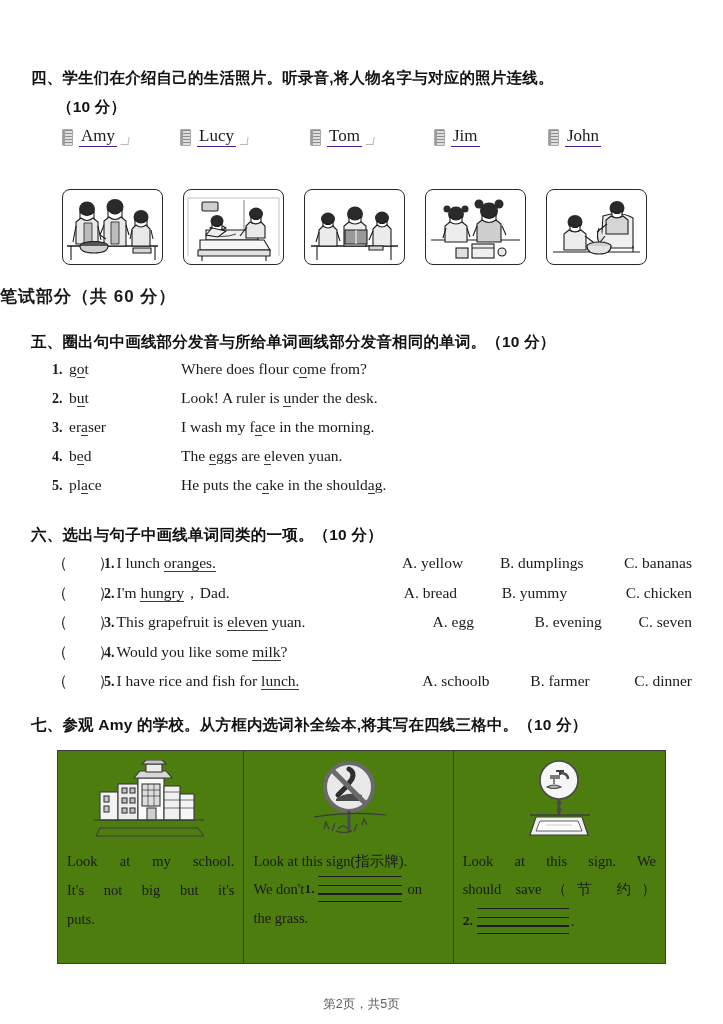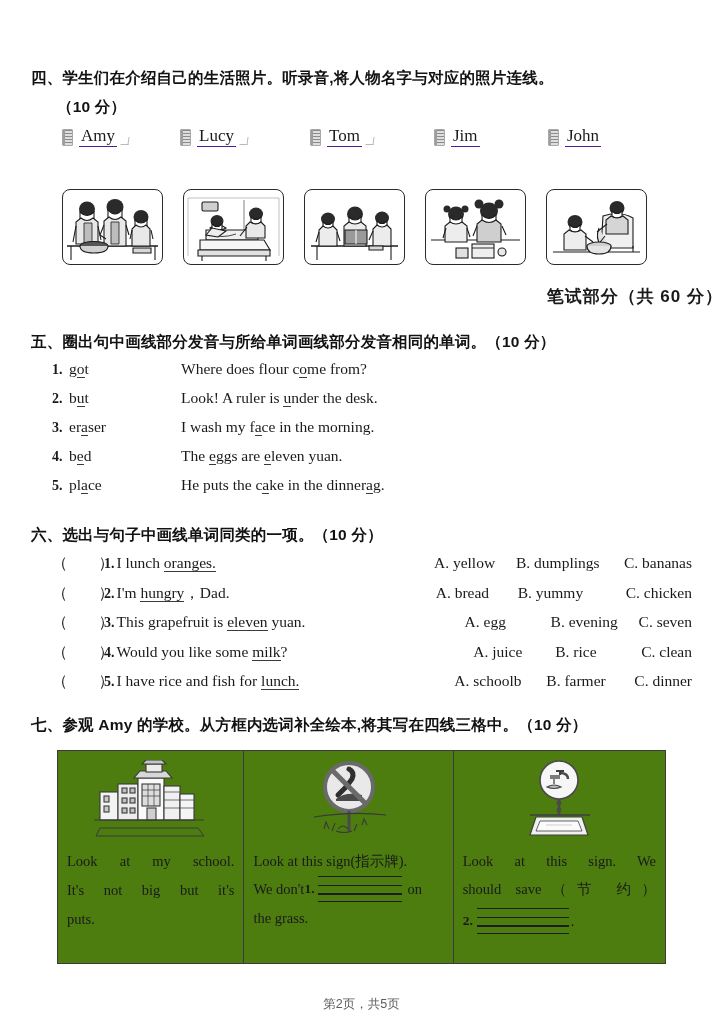--- a/index.html
+++ b/index.html
@@ -65,41 +65,41 @@
   .pic{
     position:absolute;top:0;width:99px;height:74px;
     border:1.4px solid #2a2a2a;border-radius:8px;
     background:#fff;overflow:hidden;
   }
   .pic svg{display:block;width:100%;height:100%;}
 
   
   #banner{
     position:absolute;left:0;top:285px;width:723px;
-    text-align:right;font-size:17px;letter-spacing:1px;
+    text-align:left;font-size:17px;letter-spacing:1px;
   }
 
   
   #sec5{position:absolute;left:31px;top:330px;width:665px;}
   .v-list{position:absolute;left:52px;top:360px;width:620px;}
   .v-row{height:29px;font-size:15.5px;display:flex;align-items:baseline;}
   .v-num{width:17px;font-weight:bold;font-size:14px;flex:0 0 auto;}
   .v-word{width:112px;flex:0 0 auto;}
   .v-sent{flex:1 1 auto;}
   .u{border-bottom:1px solid #3a3a3a;}
 
   
   #sec6{position:absolute;left:31px;top:523px;width:665px;}
   .q-list{position:absolute;left:52px;top:553px;width:640px;}
   .q-row{height:29.5px;font-size:15.5px;display:flex;align-items:baseline;white-space:nowrap;}
   .paren{width:52px;flex:0 0 auto;}
   .q-num{font-weight:bold;font-size:14px;margin-right:2px;}
   .q-stem{flex:0 0 auto;}
   .opts{margin-left:auto;display:flex;}
-  .opt{flex:0 0 auto;}
+  .opt{flex:0 0 auto;margin-left:16px;}
 
   
   #sec7{position:absolute;left:31px;top:713px;width:665px;}
 
   .grid{
     position:absolute;left:57px;top:750px;
     width:609px;height:214px;
     border:1.3px solid #3b3b3b;
     display:flex;
     box-sizing:border-box;
@@ -337,21 +337,21 @@
       <span class="v-sent"><span>I wash my f</span><span class="u">a</span><span>ce in the morning.</span></span>
     </div>
     <div class="v-row">
       <span class="v-num">4.</span>
       <span class="v-word"><span>b</span><span class="u">e</span><span>d</span></span>
       <span class="v-sent"><span>The </span><span class="u">e</span><span>ggs are </span><span class="u">e</span><span>leven yuan.</span></span>
     </div>
     <div class="v-row">
       <span class="v-num">5.</span>
       <span class="v-word"><span>pl</span><span class="u">a</span><span>ce</span></span>
-      <span class="v-sent"><span>He puts the c</span><span class="u">a</span><span>ke in the dinner</span><span class="u">a</span><span>g.</span></span>
+      <span class="v-sent"><span>He puts the c</span><span class="u">a</span><span>ke in the should</span><span class="u">a</span><span>g.</span></span>
     </div>
   </div>
 
   <div id="sec6" class="cn sec-head">六、选出与句子中画线单词同类的一项。（10 分）</div>
 
   <div class="q-list">
     <div class="q-row">
       <span class="paren">（　　）</span>
       <span class="q-stem"><span class="q-num">1.</span><span>I lunch </span><span class="u">oranges.</span><span></span></span>
       <span class="opts">
@@ -377,25 +377,20 @@
       <span class="opts">
         <span class="opt" style="width:86px">A. egg</span>
         <span class="opt" style="width:88px">B. evening</span>
         <span class="opt">C. seven</span>
       </span>
     </div>
 
     <div class="q-row">
       <span class="paren">（　　）</span>
       <span class="q-stem"><span class="q-num">4.</span><span>Would you like some </span><span class="u">milk</span><span>?</span></span>
-      <span class="opts">
-        <span class="opt" style="width:82px">A. juice</span>
-        <span class="opt" style="width:86px">B. rice</span>
-        <span class="opt">C. clean</span>
-      </span>
     </div>
 
     <div class="q-row">
       <span class="paren">（　　）</span>
       <span class="q-stem"><span class="q-num">5.</span><span>I have rice and fish for </span><span class="u">lunch.</span><span></span></span>
       <span class="opts">
         <span class="opt" style="width:92px">A. schoolb</span>
         <span class="opt" style="width:88px">B. farmer</span>
         <span class="opt">C. dinner</span>
       </span>

